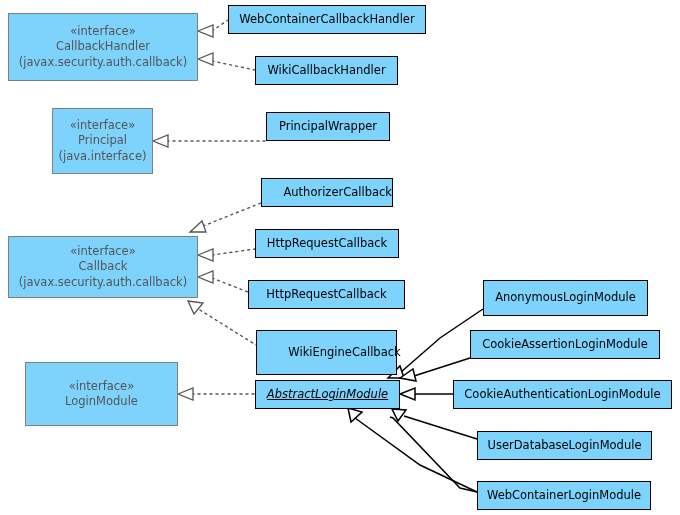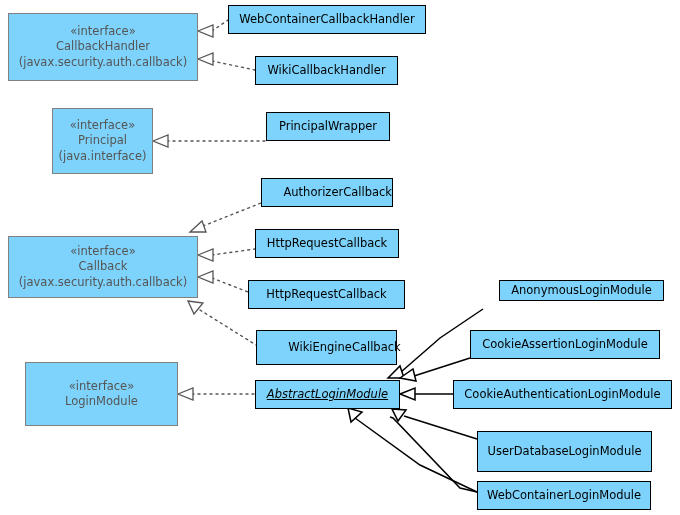--- a/index.html
+++ b/index.html
@@ -170,46 +170,46 @@
   </div>
 
   <div class="node klass" style="left:255px; top:229px; width:144px; height:29px;">
     <div class="nm">HttpRequestCallback</div>
   </div>
 
   <div class="node klass" style="left:248px; top:280px; width:157px; height:29px;">
     <div class="nm">HttpRequestCallback</div>
   </div>
 
-  <div class="node klass" style="left:256px; top:330px; width:141px; height:35px;padding-left:36px;">
+  <div class="node klass" style="left:256px; top:330px; width:141px; height:45px;padding-left:36px;">
     <div class="nm">WikiEngineCallback</div>
   </div>
 
   <div class="node iface" style="left:25px; top:362px; width:153px; height:64px;">
     <div class="st">«interface»</div>
     <div class="nm">LoginModule</div>
   </div>
 
   <div class="node klass abstract" style="left:255px; top:380px; width:145px; height:29px;text-decoration:underline;">
     <div class="nm">AbstractLoginModule</div>
   </div>
 
-  <div class="node klass" style="left:483px; top:280px; width:165px; height:21px;margin-left:16px;">
+  <div class="node klass" style="left:483px; top:280px; width:165px; height:36px;">
     <div class="nm">AnonymousLoginModule</div>
   </div>
 
   <div class="node klass" style="left:470px; top:330px; width:190px; height:29px;">
     <div class="nm">CookieAssertionLoginModule</div>
   </div>
 
   <div class="node klass" style="left:453px; top:380px; width:219px; height:29px;">
     <div class="nm">CookieAuthenticationLoginModule</div>
   </div>
 
-  <div class="node klass" style="left:477px; top:431px; width:175px; height:41px;">
+  <div class="node klass" style="left:477px; top:431px; width:175px; height:29px;">
     <div class="nm">UserDatabaseLoginModule</div>
   </div>
 
   <div class="node klass" style="left:477px; top:481px; width:174px; height:29px;">
     <div class="nm">WebContainerLoginModule</div>
   </div>
 
 </div>
 
 </body></html>

